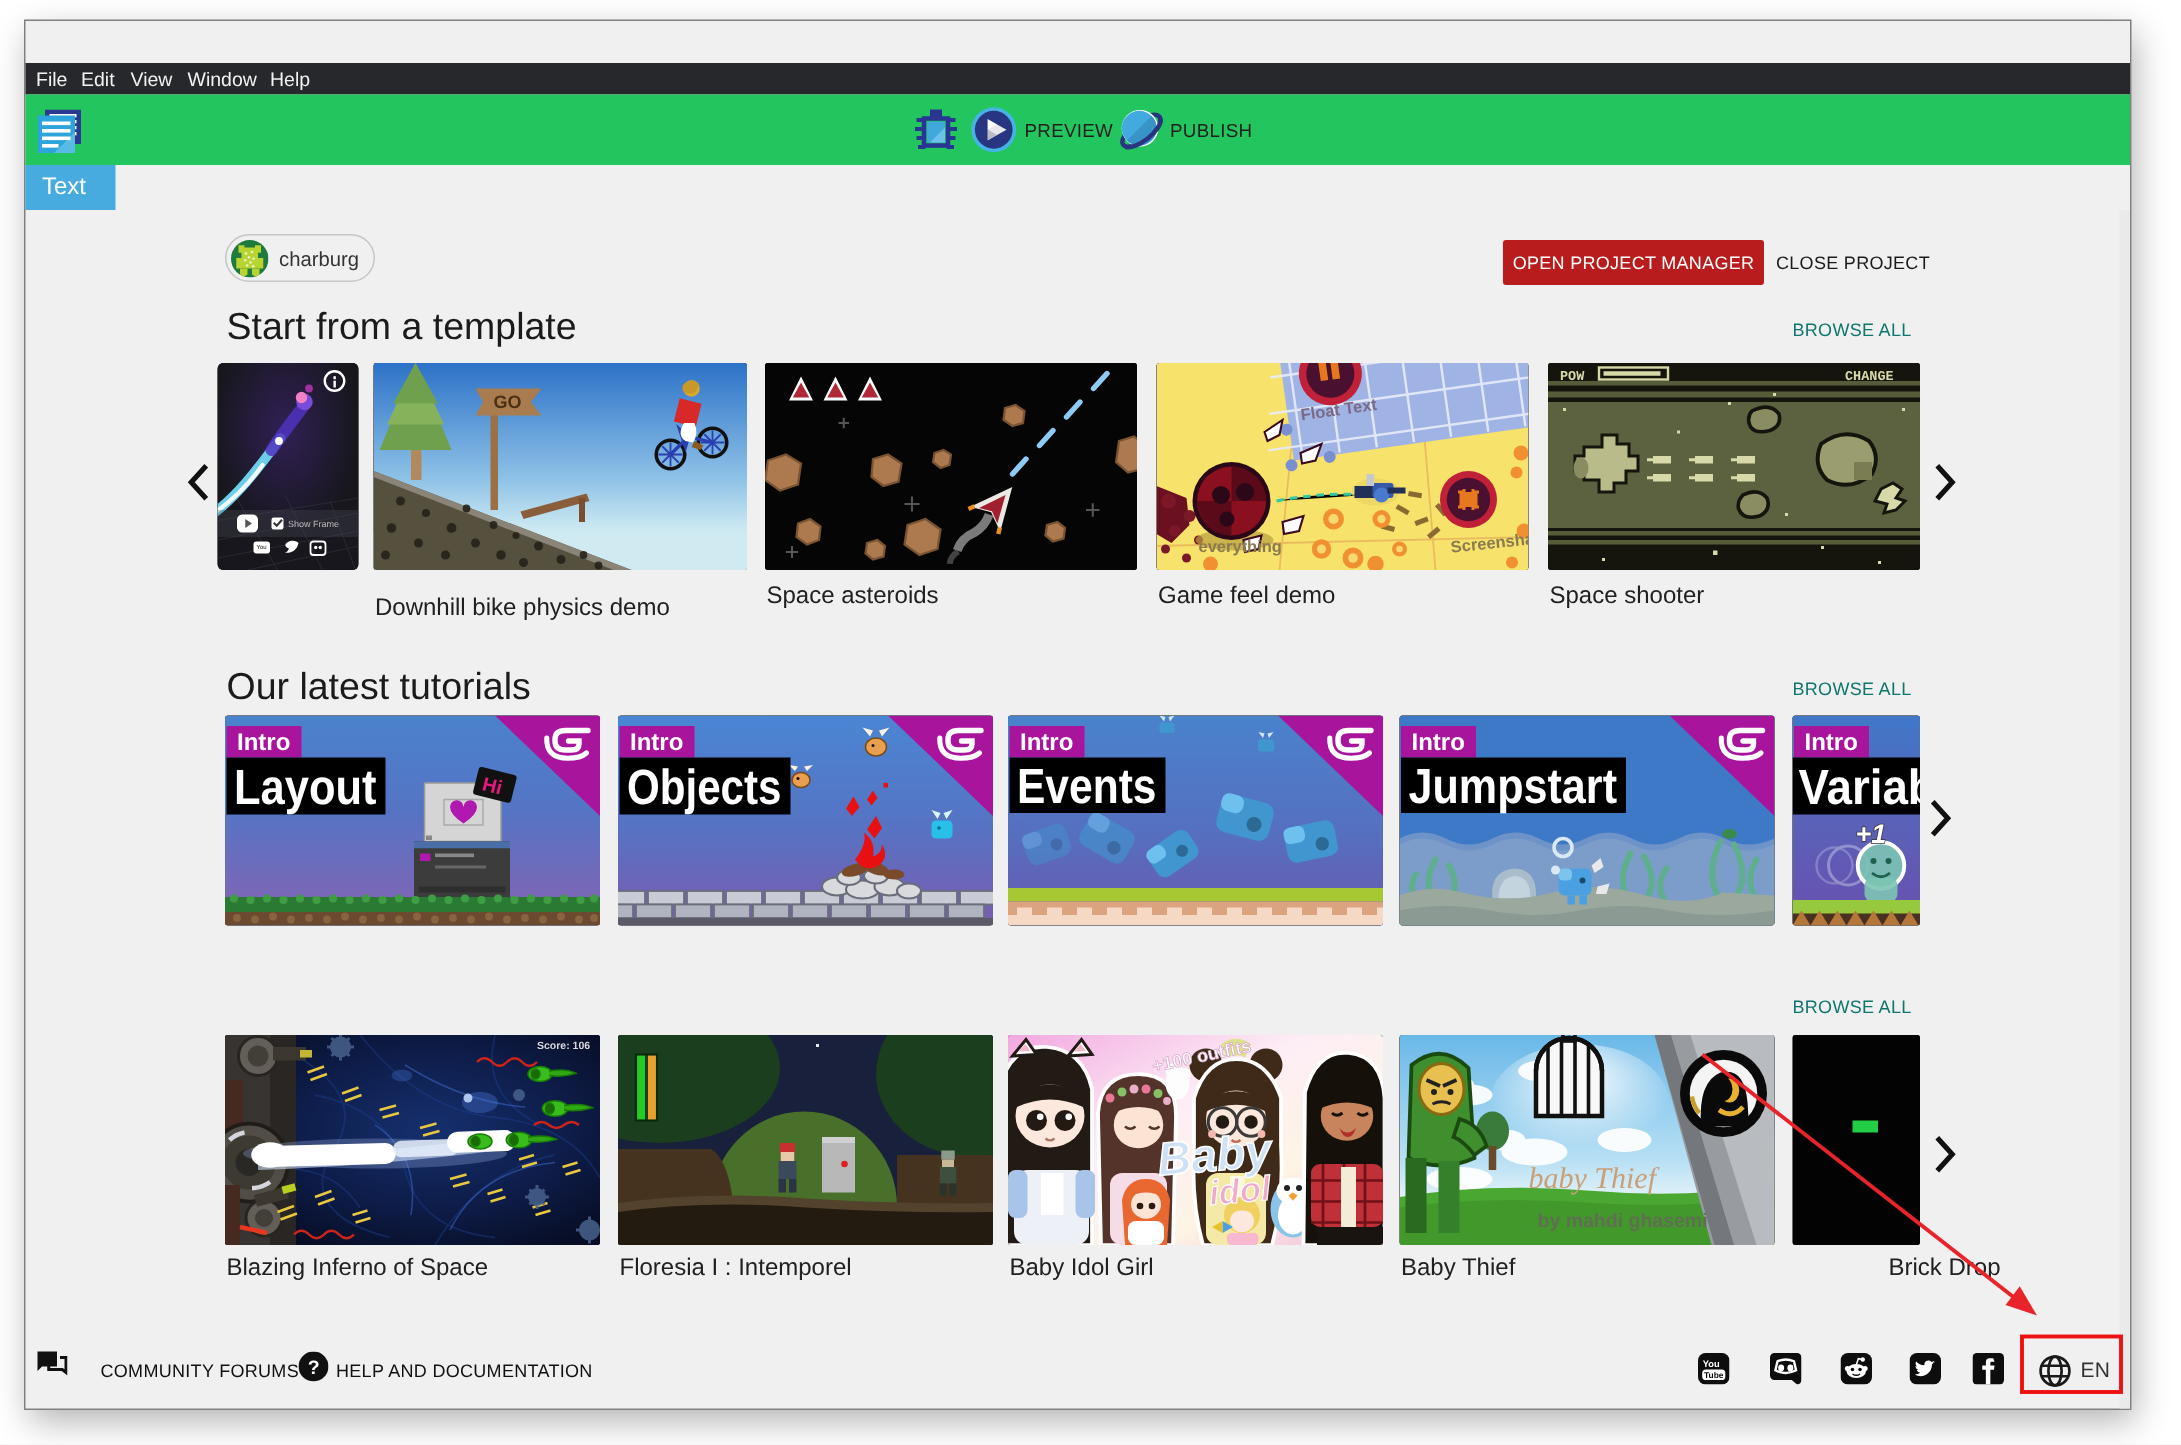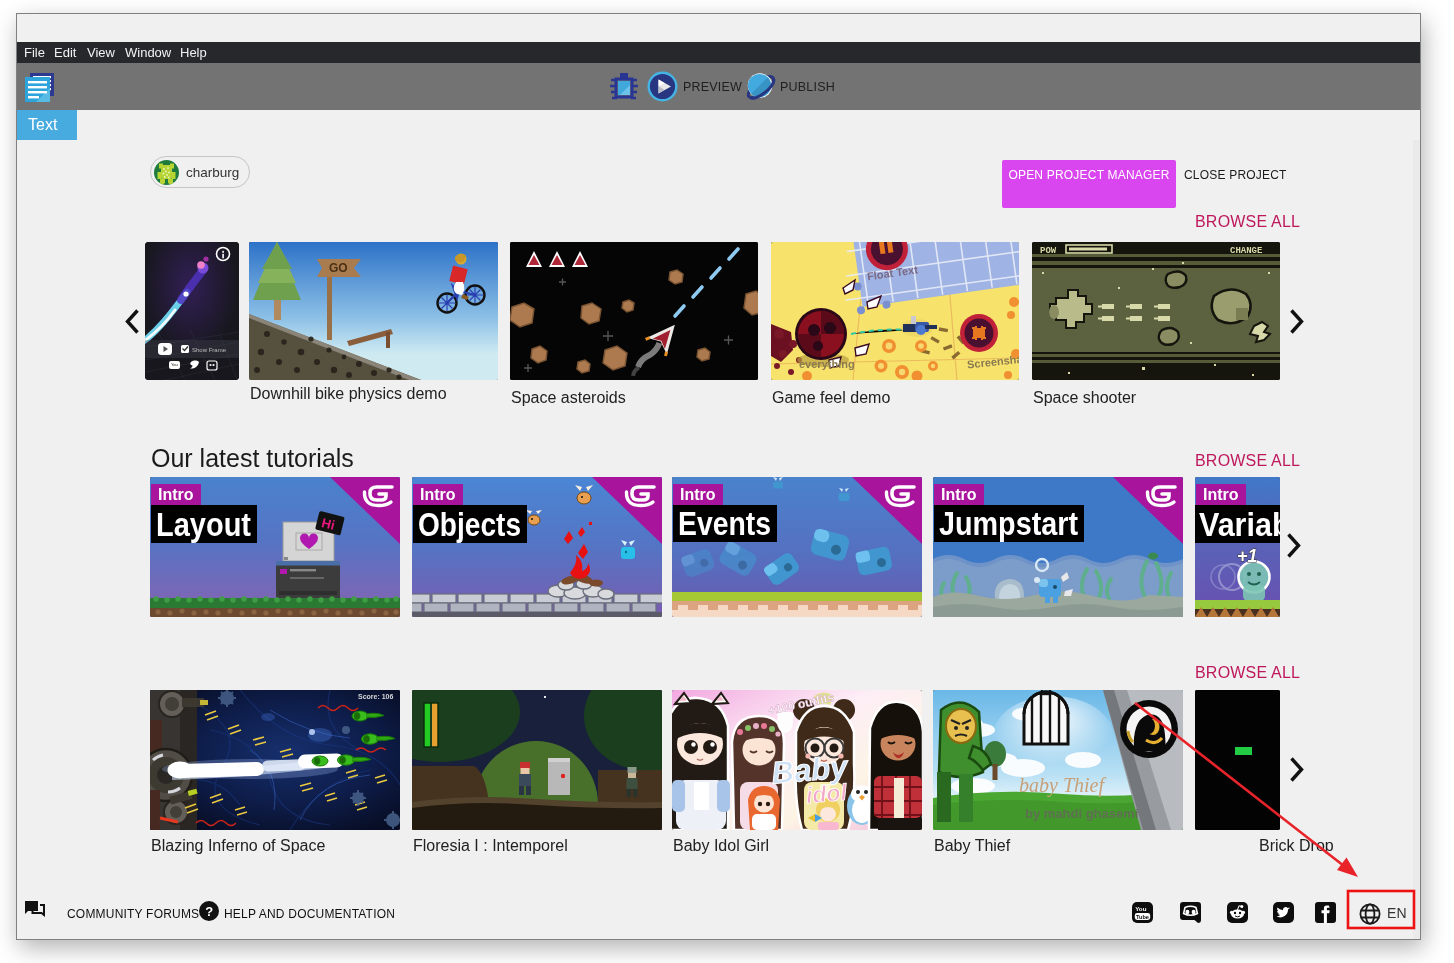--- a/index.html
+++ b/index.html
@@ -3,31 +3,31 @@
 <meta charset="utf-8">
 <style>
 html,body{margin:0;padding:0}
 body{width:1454px;height:963px;background:#fff;font-family:"Liberation Sans",sans-serif;position:relative;overflow:hidden}
 .abs{position:absolute}
 #win{position:absolute;left:16px;top:13px;width:1403px;height:925px;background:#f0f0f0;border:1px solid #808080;box-shadow:3px 8px 22px rgba(0,0,0,.30)}
 #titlebar{position:absolute;left:0;top:0;width:1403px;height:28px;background:#fff}
 #titletxt{position:absolute;left:31px;top:8px;font-size:12px;color:#1a1a1a;white-space:pre}
 #menubar{position:absolute;left:0;top:28px;width:1403px;height:21px;background:#26282b}
 .mi{position:absolute;top:3px;font-size:13px;color:#f2f2f2}
-#toolbar{position:absolute;left:0;top:49px;width:1403px;height:47px;background:#737373}
+#toolbar{position:absolute;left:0;top:49px;width:1403px;height:47px;background:#22c55e}
 .tbt{position:absolute;font-size:12.5px;color:#1f1f1f;letter-spacing:.2px}
 #hometab{position:absolute;left:0;top:96px;width:60px;height:30px;background:#47abe0;color:#fff;font-size:16px}
 #hometab span{position:absolute;left:11px;top:6px}
 .chip{position:absolute;left:133px;top:142px;width:98px;height:30px;border:1px solid #c6c6c6;border-radius:16px}
 .h2{position:absolute;font-size:25px;color:#1b1b1b;letter-spacing:0}
-.ba{position:absolute;left:1178px;font-size:16px;color:#be185d;letter-spacing:.2px}
+.ba{position:absolute;left:1178px;font-size:12px;color:#0f766e;letter-spacing:.2px}
 .lbl{position:absolute;font-size:16px;color:#212121}
 .card{position:absolute;overflow:hidden;border-radius:2px;background:#000}
 .arr{position:absolute}
-.btn{position:absolute;left:985px;top:146px;width:174px;height:48px;background:#d946ef;border-radius:2px;color:#fff;font-size:12px;letter-spacing:.2px;text-align:center;line-height:30px;white-space:nowrap}
+.btn{position:absolute;left:985px;top:146px;width:174px;height:30px;background:#b91c1c;border-radius:2px;color:#fff;font-size:12px;letter-spacing:.2px;text-align:center;line-height:30px;white-space:nowrap}
 .closep{position:absolute;left:1167px;top:154px;font-size:12px;color:#1b1b1b;letter-spacing:.2px}
 .ft{position:absolute;font-size:12px;color:#111;letter-spacing:.2px}
 .sic{position:absolute;width:21px;height:21px}
 </style>
 </head>
 <body>
 <div id="win">
   <div id="menubar">
     <span class="mi" style="left:7px">File</span>
     <span class="mi" style="left:37px">Edit</span>
@@ -410,20 +410,21 @@
           <rect x="86" y="45" width="2" height="2"></rect>
           <rect x="158" y="100" width="2" height="2"></rect>
           <rect x="110" y="125" width="3" height="3"></rect>
           <rect x="36" y="130" width="2" height="2"></rect>
           <rect x="182" y="122" width="2" height="2"></rect>
           <rect x="220" y="132" width="2" height="2"></rect>
           <rect x="150" y="20" width="2" height="2"></rect>
       </g>
     </svg>
   </div>
+  <div class="h2" style="left:134px;top:190px">Start from a template</div>
   <div class="ba" style="top:199px">BROWSE ALL</div>
   <div class="card" style="left:133px;top:463px;width:250px;height:140px">
     <svg width="250" height="140" viewBox="0 0 250 140">
       <linearGradient id="tut1" x1="0" y1="0" x2="0" y2="1">
           <stop offset="0" stop-color="#4a82cc"></stop>
           <stop offset=".45" stop-color="#5574c4"></stop>
           <stop offset="1" stop-color="#8762b2"></stop>
         </linearGradient>
       <rect width="250" height="140" fill="url(#tut1)"></rect>
       <rect x="133" y="45" width="51" height="39" fill="#d5d5d5" stroke="#9a9a9a" stroke-width="1"></rect>
@@ -1054,21 +1055,21 @@
     </svg>
   </div>
   <div class="card" style="left:1178px;top:676px;width:85px;height:140px">
     <svg width="85" height="140" viewBox="0 0 85 140">
       <rect width="85" height="140" fill="#030303"></rect>
       <rect x="40" y="57" width="17" height="8" fill="#22cc44"></rect>
     </svg>
   </div>
   <div class="ba" style="top:650px">BROWSE ALL</div>
 
-  <div class="lbl" style="left:233px;top:371px">Downhill bike physics demo</div>
+  <div class="lbl" style="left:233px;top:383px">Downhill bike physics demo</div>
   <div class="lbl" style="left:494px;top:375px">Space asteroids</div>
   <div class="lbl" style="left:755px;top:375px">Game feel demo</div>
   <div class="lbl" style="left:1016px;top:375px">Space shooter</div>
   <div class="lbl" style="left:134px;top:823px">Blazing Inferno of Space</div>
   <div class="lbl" style="left:396px;top:823px">Floresia I : Intemporel</div>
   <div class="lbl" style="left:656px;top:823px">Baby Idol Girl</div>
   <div class="lbl" style="left:917px;top:823px">Baby Thief</div>
   <div class="lbl" style="left:1242px;top:823px">Brick Drop</div>
 
   <svg class="abs" style="left:7px;top:886px" width="21" height="21" viewBox="0 0 21 21">

